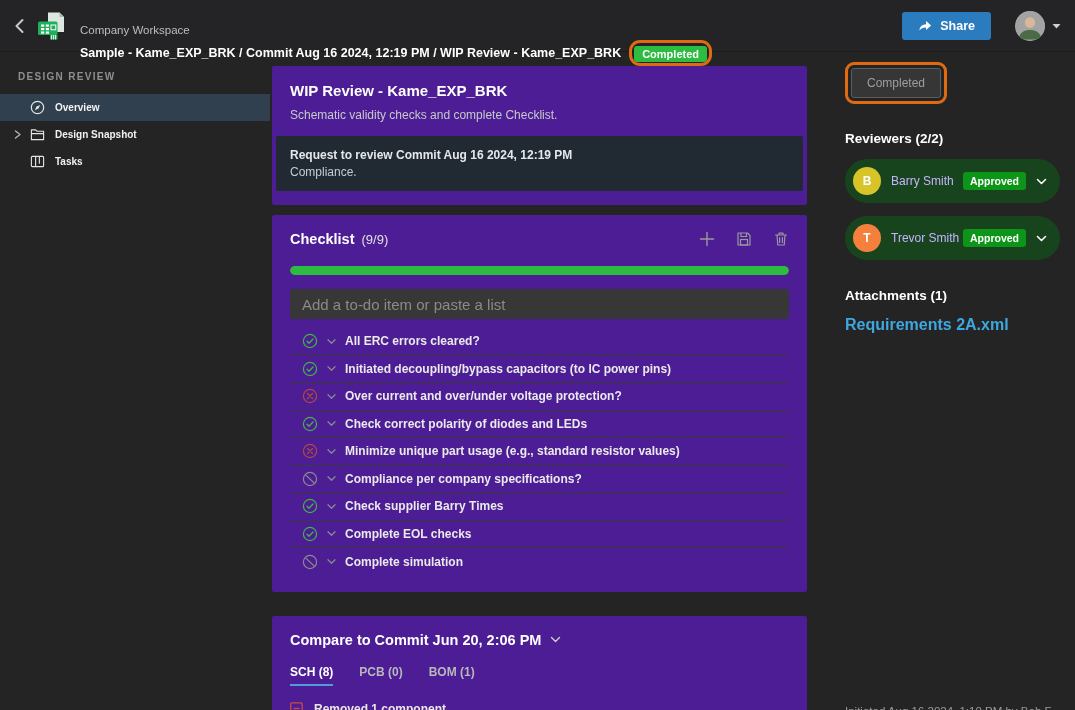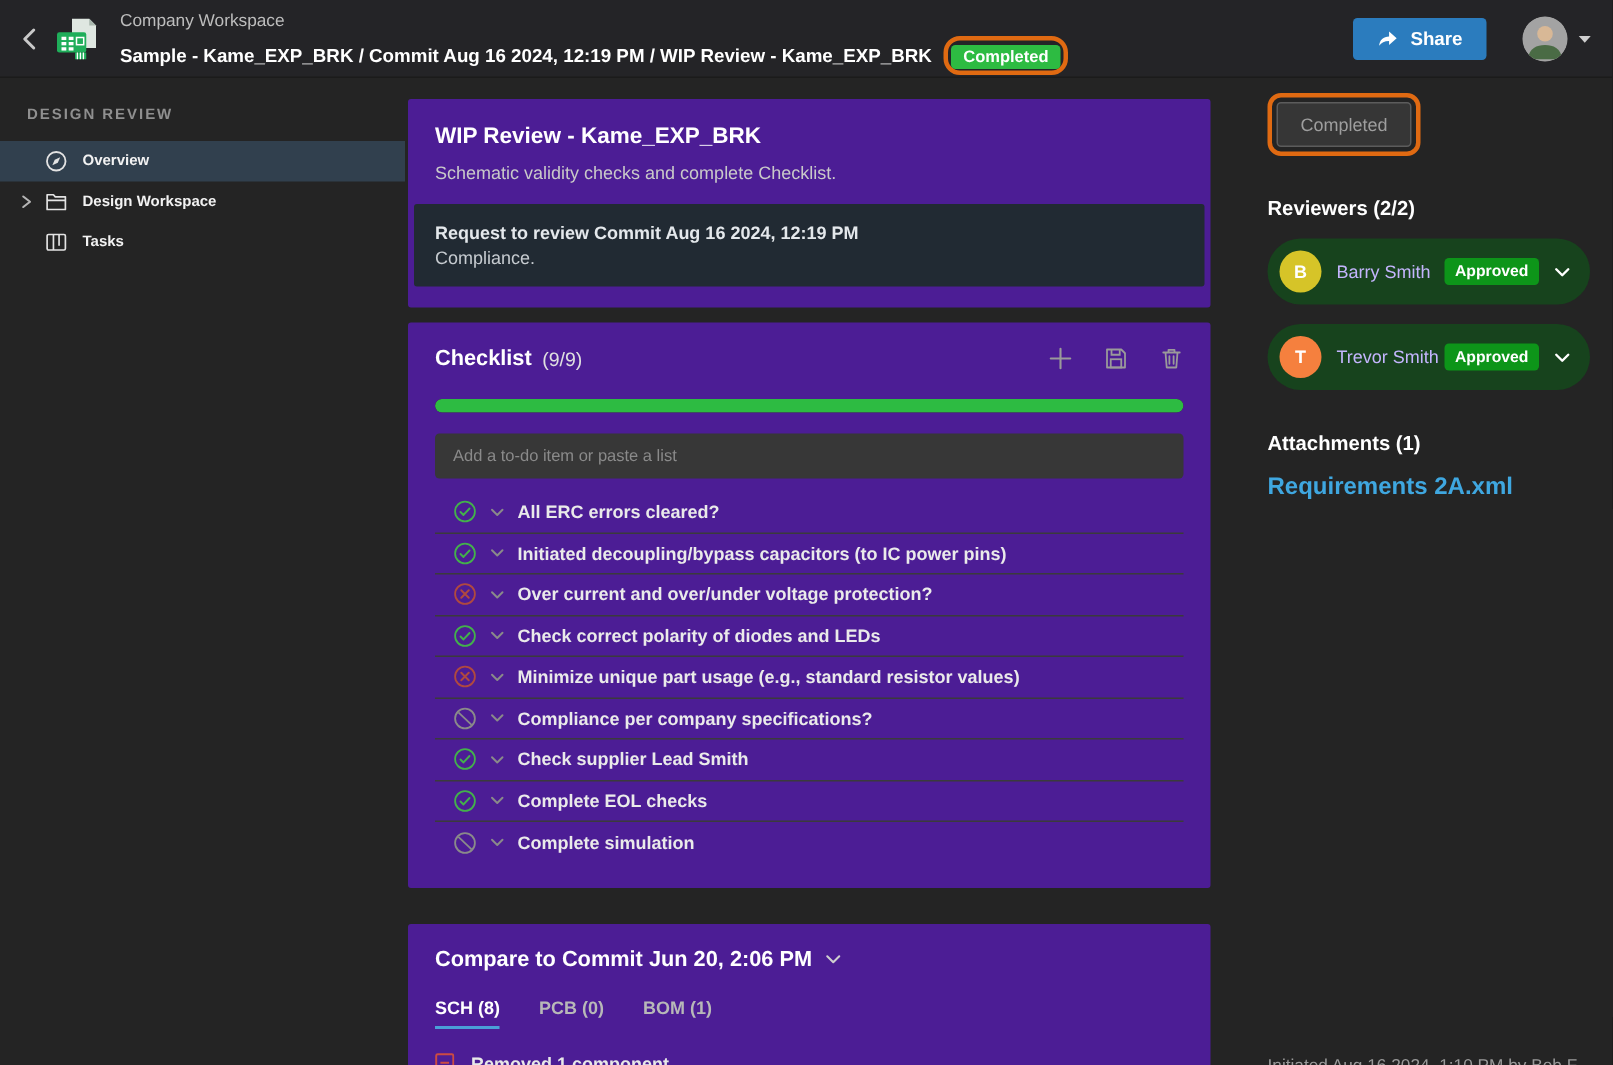--- a/index.html
+++ b/index.html
@@ -8,21 +8,21 @@
     position:relative; width:1075px; height:710px; overflow:hidden;
     background:#242424; color:#e6e6e6;
     font-family:"Liberation Sans", sans-serif;
   }
   svg { display:block; }
 
   
   .header { position:absolute; top:0; left:0; right:0; height:52px; background:#242427; border-bottom:1px solid #1b1b1b; z-index:5; }
   .back-btn { position:absolute; left:10px; top:16px; width:20px; height:20px; color:#c9c9c9; cursor:pointer; }
   .app-logo { position:absolute; left:35px; top:10px; width:32px; height:32px; }
-  .header-text { position:absolute; left:80px; top:8px; }
+  .header-text { position:absolute; left:80px; top:24px; }
   .workspace-name { font-size:11.5px; color:#bdbdbd; }
   .breadcrumb-row { display:flex; align-items:center; margin-top:4px; }
   .breadcrumb { font-size:12.5px; font-weight:bold; color:#ffffff; white-space:nowrap; }
   .annotation-ring { border:3px solid #e06a12; border-radius:11px; padding:1px 2px; margin-left:8px; }
   .status-badge { display:inline-block; background:#2dbb42; color:#fff; font-size:11px; font-weight:bold; padding:2px 8px; border-radius:3px; }
   .header-right { position:absolute; right:14px; top:11px; display:flex; align-items:center; }
   .share-btn { display:flex; align-items:center; gap:8px; background:#2b7cbe; color:#fff; font-size:12.5px; font-weight:bold; border:none; border-radius:3px; padding:7px 16px; cursor:pointer; font-family:inherit; }
   .avatar { width:30px; height:30px; border-radius:50%; overflow:hidden; margin-left:24px; cursor:pointer; background:#9a9a9a; }
   .avatar-caret { margin-left:7px; color:#cfcfcf; cursor:pointer; }
 
@@ -46,21 +46,21 @@
   .request-body { font-size:12px; color:#c6cbd0; margin-top:3px; }
 
   .checklist-card { margin-bottom:24px; }
   .card-header { display:flex; align-items:center; }
   .card-title { font-size:14.5px; font-weight:bold; color:#fff; }
   .card-count { font-size:13px; color:#e0e0e0; margin-left:7px; }
   .card-actions { margin-left:auto; display:flex; gap:21px; color:#9a9a9a; }
   .icon-btn { width:16px; height:16px; cursor:pointer; color:#9a9a9a; }
   .progress-track { margin-top:19px; height:9px; border-radius:5px; background:#3a3a3a; overflow:hidden; }
   .progress-fill { height:100%; background:#2dbb42; border-radius:5px; }
-  .todo-input { margin-top:14px; width:100%; height:30px; background:#373737; border:none; border-radius:3px; padding:0 12px; color:#ddd; font-size:11px; font-family:inherit; outline:none; }
+  .todo-input { margin-top:14px; width:100%; height:30px; background:#373737; border:none; border-radius:3px; padding:0 12px; color:#ddd; font-size:15px; font-family:inherit; outline:none; }
   .todo-input::placeholder { color:#8a8a8a; }
   .checklist-items { margin-top:9px; }
   .check-row { display:flex; align-items:center; height:27.5px; padding-left:12px; border-bottom:1px solid #3b3b3b; cursor:pointer; }
   .check-row:last-child { border-bottom:none; }
   .status-icon { width:16px; height:16px; }
   .status-icon svg { width:16px; height:16px; display:none; }
   .status-icon.passed svg.ic-pass { display:block; color:#43b14b; }
   .status-icon.failed svg.ic-fail { display:block; color:#b0493f; }
   .status-icon.na svg.ic-na { display:block; color:#8a8a8a; }
   .row-chevron { width:9px; height:9px; color:#8a8a8a; margin:0 9px 0 9px; }
@@ -166,21 +166,21 @@
       <span class="expand-chevron">
         <svg viewBox="0 0 9 9">
             <path d="M2.5 1 L7 4.5 L2.5 8" fill="none" stroke="currentColor" stroke-width="1.4" stroke-linecap="round" stroke-linejoin="round"></path>
           </svg>
       </span>
       <span class="nav-icon">
         <svg viewBox="0 0 16 16">
             <path d="M1.5 4.5 v-1.5 h4.5 l1.3 1.5 h7.2 v9 h-13 z M1.5 7 h13" fill="none" stroke="currentColor" stroke-width="1.2" stroke-linejoin="round"></path>
           </svg>
       </span>
-      <span class="nav-label">Design Workspace</span>
+      <span class="nav-label">Design Snapshot</span>
     </div>
     <div class="nav-item">
       <span class="nav-icon">
         <svg viewBox="0 0 16 16">
             <rect x="1.5" y="2.5" width="13" height="11" rx="1" fill="none" stroke="currentColor" stroke-width="1.2"></rect>
             <path d="M6 2.5 v11 M10 2.5 v8" stroke="currentColor" stroke-width="1.2"></path>
           </svg>
       </span>
       <span class="nav-label">Tasks</span>
     </div>
@@ -331,21 +331,21 @@
                 <circle cx="8" cy="8" r="6.6" fill="none" stroke="currentColor" stroke-width="1.2"></circle>
                 <path d="M5 8.3 l2 2 l4-4.3" fill="none" stroke="currentColor" stroke-width="1.3" stroke-linecap="round" stroke-linejoin="round"></path>
               </svg>
 
           </span>
           <span class="row-chevron">
               <svg viewBox="0 0 9 9">
                 <path d="M1 2.8 L4.5 6.3 L8 2.8" fill="none" stroke="currentColor" stroke-width="1.3" stroke-linecap="round" stroke-linejoin="round"></path>
               </svg>
             </span>
-          <span class="row-text">Check supplier Lead Smith</span>
+          <span class="row-text">Check supplier Barry Times</span>
         </div>
 
         <div class="check-row">
           <span class="status-icon passed">
             <svg class="ic-pass" viewBox="0 0 16 16">
                 <circle cx="8" cy="8" r="6.6" fill="none" stroke="currentColor" stroke-width="1.2"></circle>
                 <path d="M5 8.3 l2 2 l4-4.3" fill="none" stroke="currentColor" stroke-width="1.3" stroke-linecap="round" stroke-linejoin="round"></path>
               </svg>
 
           </span>

